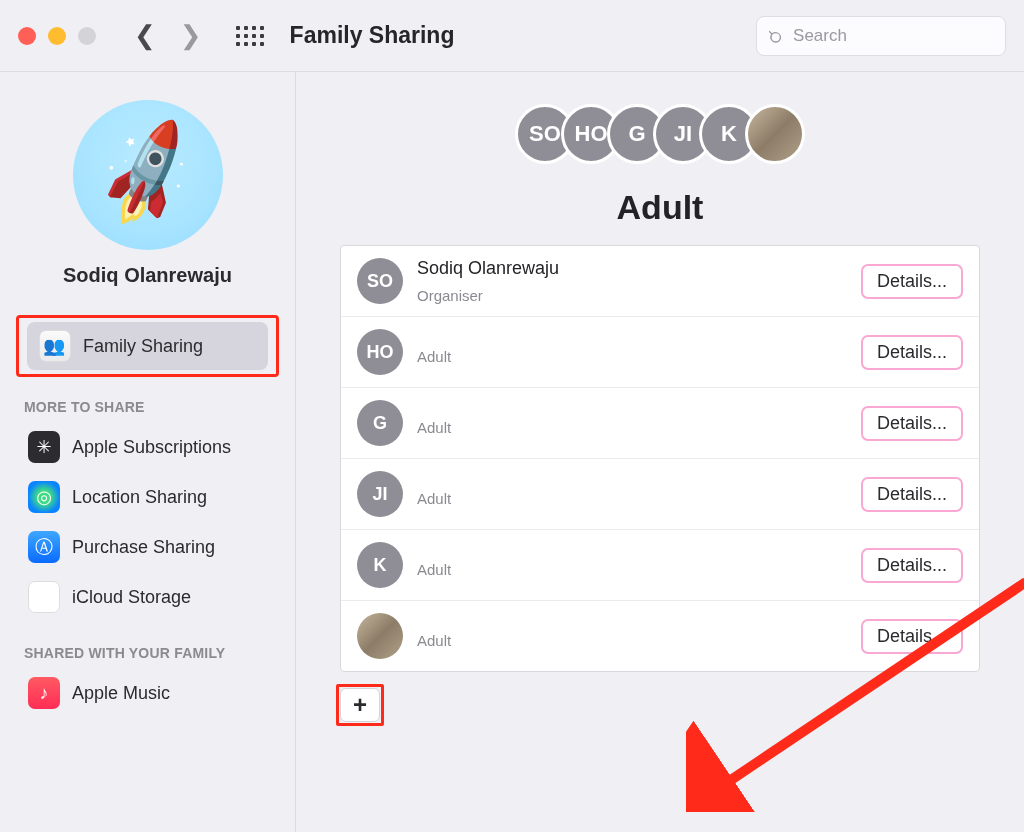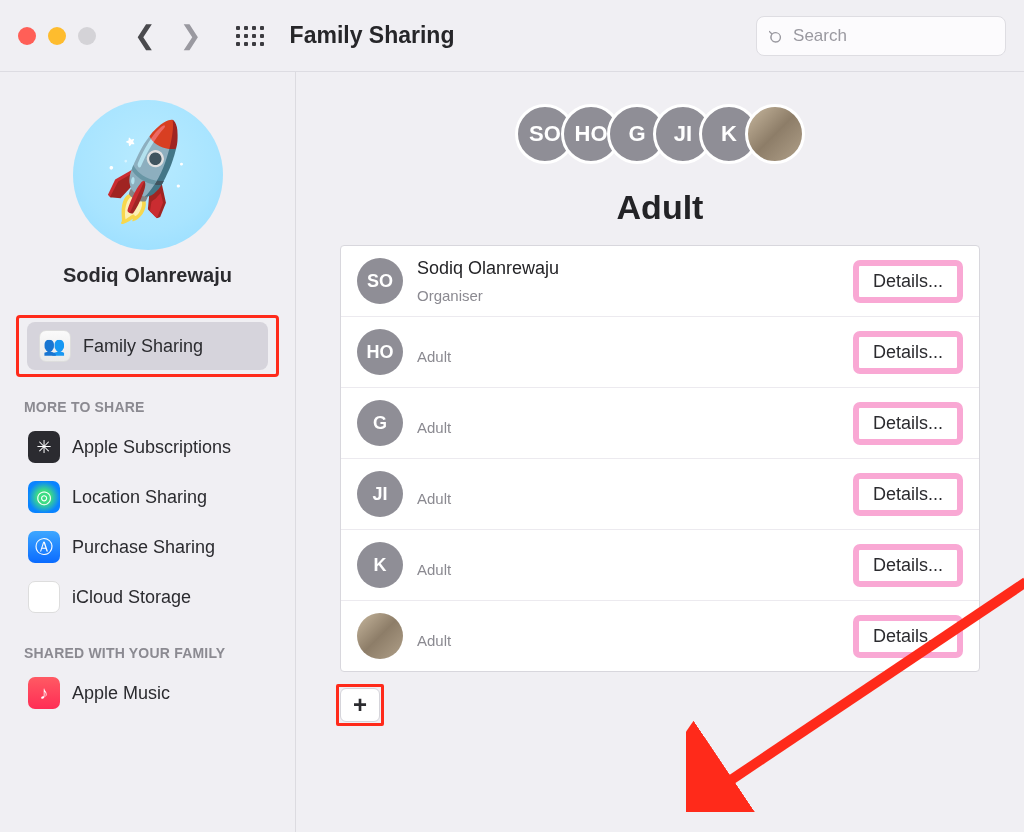--- a/index.html
+++ b/index.html
@@ -135,21 +135,21 @@
     color: #fff; font-size: 18px; font-weight: 600;
     display:flex; align-items:center; justify-content:center; flex:0 0 46px;
   }
   .mem-av.photo {
     background: linear-gradient(135deg,#c7b79e 0%, #8d7d68 50%, #b0a089 100%);
   }
   .mem-text { margin-left: 14px; flex: 1; display:flex; flex-direction:column; }
   .mem-name { font-size: 18px; font-weight: 500; color: #242427; }
   .mem-role { font-size: 15px; color: #8b8a91; margin-top: 8px; }
   .details-btn {
-    background: #fff; border: 6px solid #f9a8d4; border-radius: 7px;
+    background: #fff; border: 2px solid #f9a8d4; border-radius: 7px;
     padding: 5px 14px; font-size: 18px; font-weight: 500; color: #2b2b2f;
     cursor: pointer;
   }
   .add-row {
     width: 640px; display:flex; align-items:center; margin-top: 8px; position: relative;
   }
   .add-btn {
     width: 40px; height: 34px; background:#fff; border:1px solid #d5d4da; border-radius:6px;
     font-size: 24px; font-weight: 700; color:#2b2b2f; cursor:pointer;
     display:flex; align-items:center; justify-content:center;

